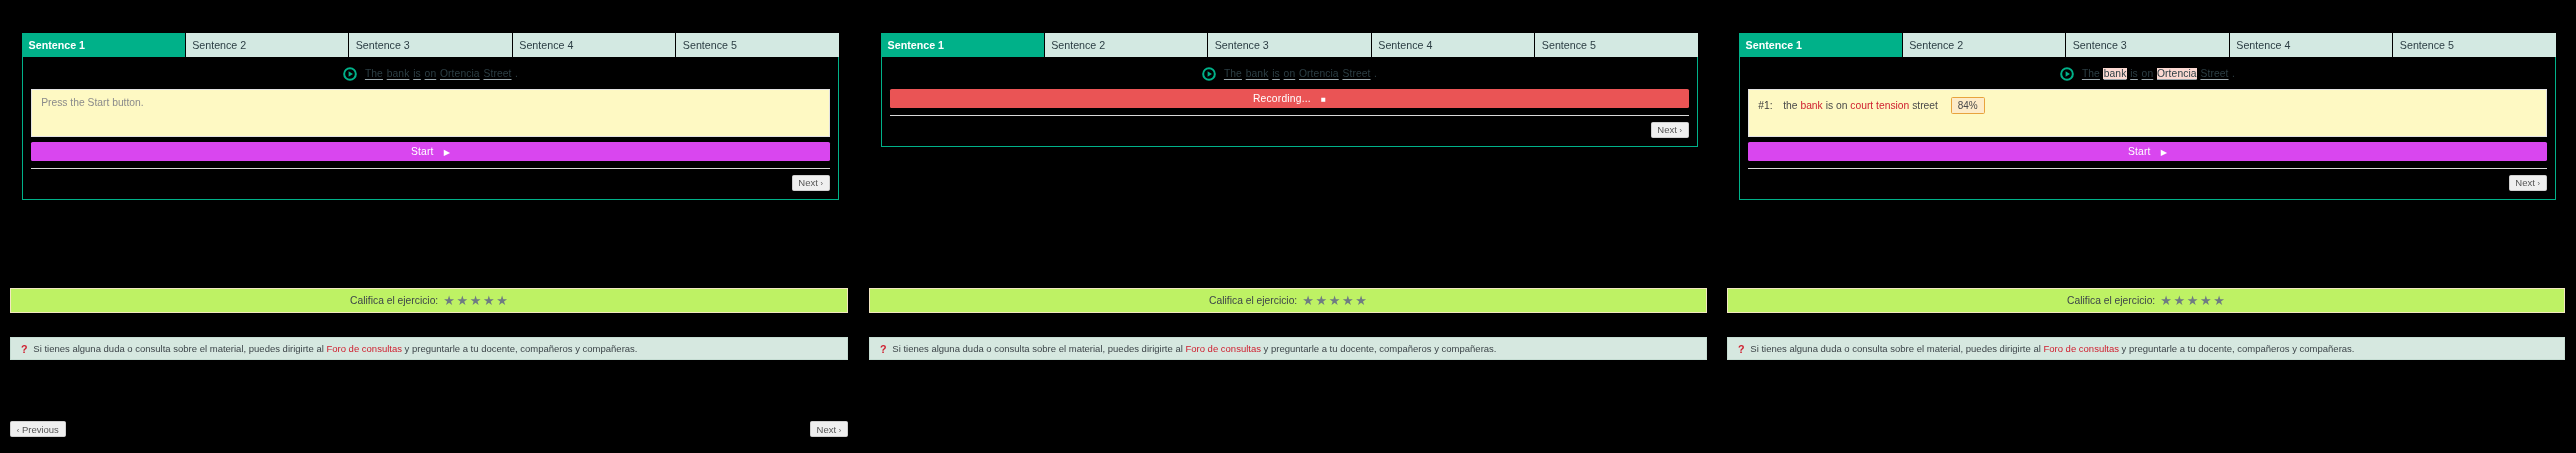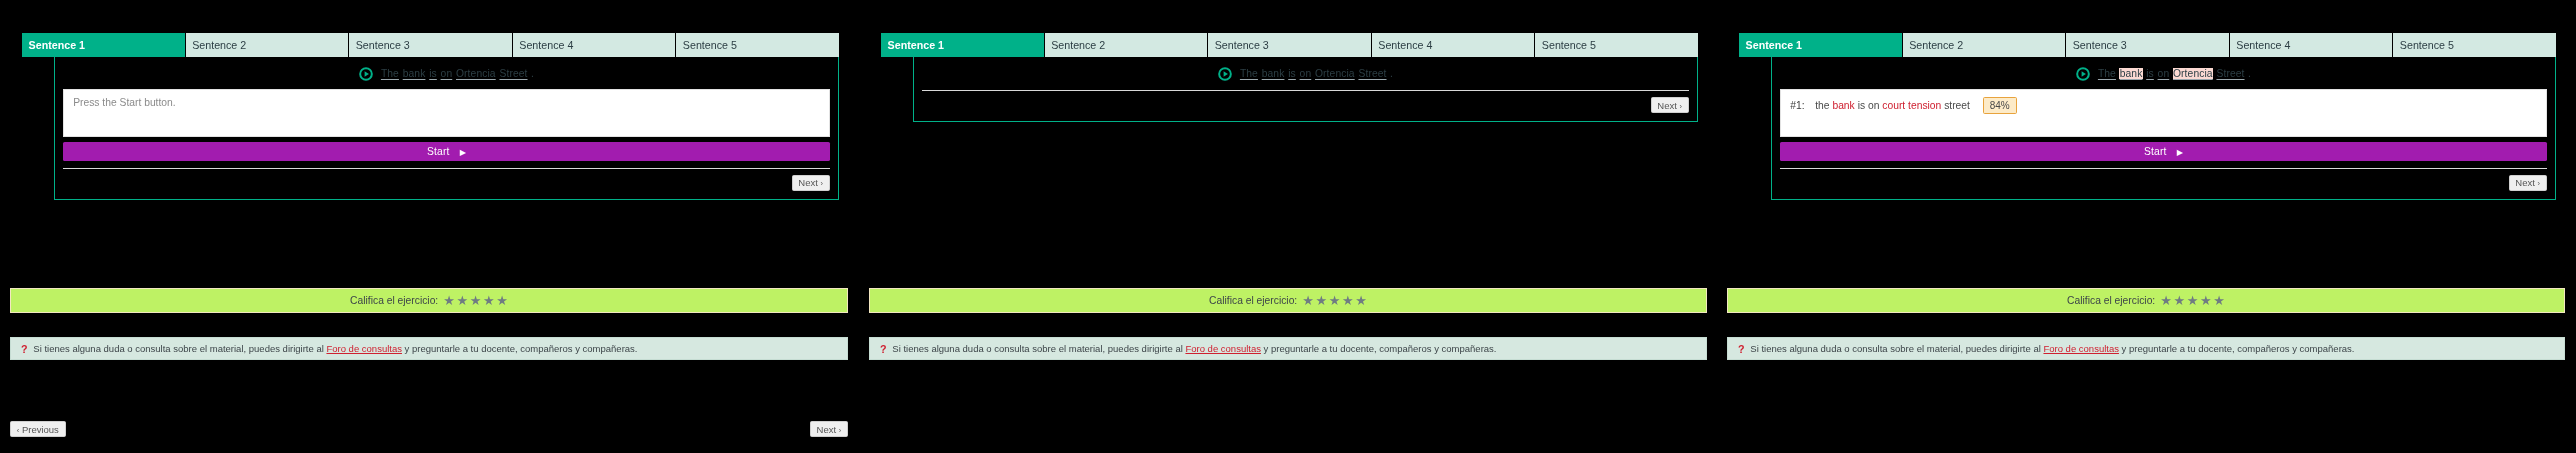--- a/index.html
+++ b/index.html
@@ -63,21 +63,20 @@
     color: #ffffff;
     font-weight: bold;
   }
 
   
   .frame {
     border: 1.6px solid #00b189;
     border-top: none;
     background: #000000;
     padding: 6.6px 8.2px 8.2px 8.2px;
-    margin-left: 32px;
   }
 
   
   .prompt-row {
     display: flex;
     align-items: center;
     justify-content: center;
     gap: 7.4px;
     height: 20px;
     margin-bottom: 5.8px;
@@ -99,21 +98,21 @@
     text-decoration-color: #9aa7ad;
     text-underline-offset: 1.6px;
     padding: 0 0.4px;
     cursor: pointer;
   }
   .prompt-text .w.hl { background: #fbd9d2; }
   .prompt-text .dot { text-decoration: none; }
 
   
   .response {
-    background: #ffffff;
+    background: #fef9c3;
     border: 0.8px solid #e2e2e2;
     height: 48px;
     padding: 6.6px 9px;
     font-size: 10.3px;
     color: #8b8b8b;
     overflow: hidden;
   }
   .response.placeholder { color: #8b8b8b; }
 
   .result-line {
@@ -147,21 +146,21 @@
     margin-top: 5px;
     border: none;
     border-radius: 1.6px;
     color: #ffffff;
     font-size: 10.3px;
     font-family: inherit;
     cursor: pointer;
     text-align: center;
     letter-spacing: 0.2px;
   }
-  .action-btn.start { background: #a21caf; }
+  .action-btn.start { background: #d946ef; }
   .action-btn.recording { background: #ea5455; }
   .action-btn .glyph { margin-left: 10px; font-size: 8.2px; vertical-align: 0.8px; }
 
   
   .frame-next-row {
     margin-top: 6.6px;
     border-top: 0.8px solid #d9d9d9;
     padding-top: 5.8px;
     display: flex;
     justify-content: flex-end;
@@ -213,21 +212,20 @@
     border: 0.8px solid #c6ddd3;
     display: flex;
     align-items: center;
     padding-left: 10px;
     gap: 5.8px;
   }
   .help-q { color: #cf2030; font-size: 10.7px; font-weight: bold; }
   .help-text { font-size: 9.5px; color: #3d4549; white-space: nowrap; }
   .help-text .link {
     color: #cf2030;
-    text-decoration: underline;
     cursor: pointer;
   }
 
   
   .bottom-nav {
     position: absolute;
     left: 10px;
     width: 838px;
     top: 384px;
     height: 18px;
@@ -294,20 +292,21 @@
           <div class="tab">Sentence 5</div>
         </div>
         <div class="frame">
           <div class="prompt-row">
             <svg viewBox="0 0 24 24" class="play-icon">
               <circle cx="12" cy="12" r="10" fill="none" stroke="#00b189" stroke-width="3.4"></circle>
               <path d="M9.6 7.4 L17 12 L9.6 16.6 Z" fill="#00b189"></path>
             </svg>
             <span class="prompt-text"><span class="w">The</span> <span class="w">bank</span> <span class="w">is</span> <span class="w">on</span> <span class="w">Ortencia</span> <span class="w">Street</span> <span class="dot">.</span></span>
           </div>
+          <button class="action-btn recording"><span>Recording...</span><span class="glyph">■</span></button>
           <div class="frame-next-row">
             <button class="mini-btn"><span>Next</span> <span class="chev">›</span></button>
           </div>
         </div>
       </div>
       <div class="rating-bar">
         <span class="rating-label">Califica el ejercicio:</span>
         <span class="stars">
           <span class="star">★</span>
           <span class="star">★</span>

